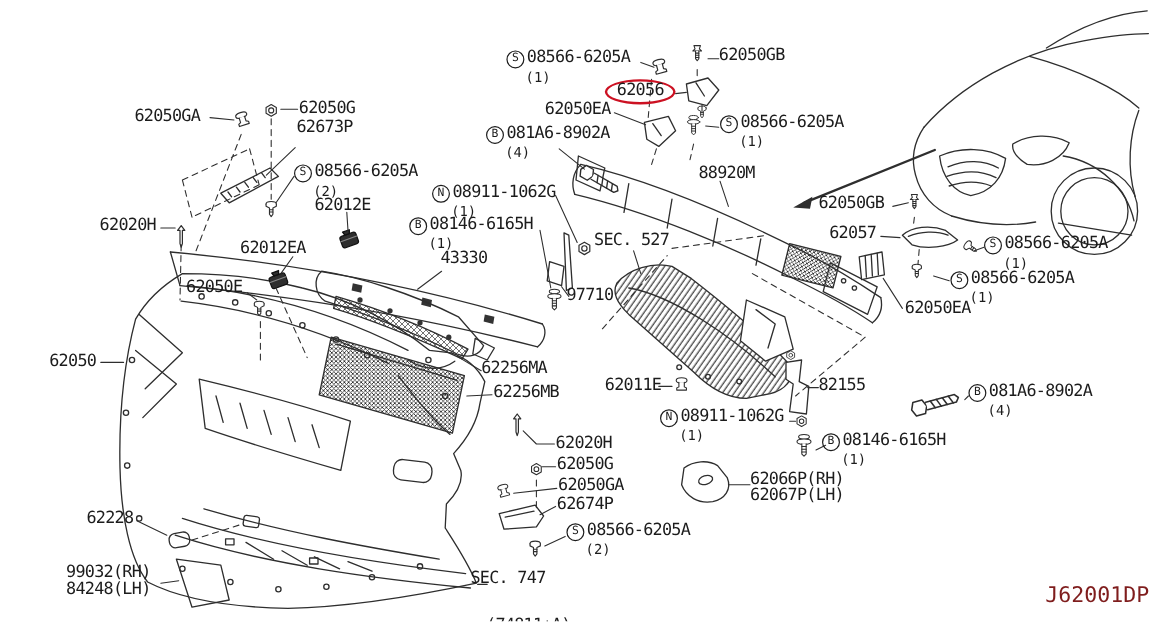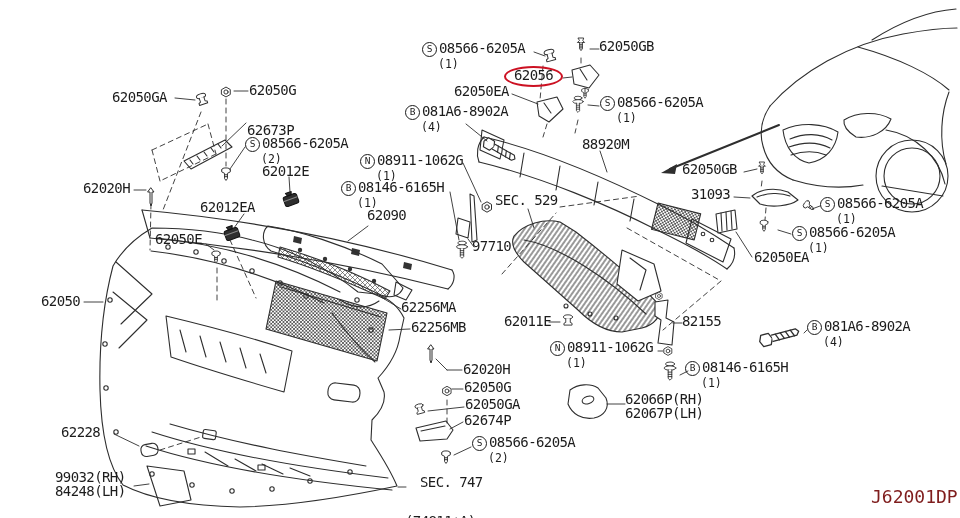--- a/index.html
+++ b/index.html
@@ -283,53 +283,53 @@
 </svg>
 
 <div class="co" style="left:422px;top:42px"><span class="pfx">S</span><span class="num">08566-6205A</span><div class="qty">(1)</div></div>
 <div class="co" style="left:599px;top:40px"><span class="num">62050GB</span></div>
 <div class="co hl" style="left: 504px; top: 66px; border-color: rgb(204, 17, 34);"><span class="num">62056</span></div>
 <div class="co" style="left:454px;top:85px"><span class="num">62050EA</span></div>
 <div class="co" style="left:600px;top:96px"><span class="pfx">S</span><span class="num">08566-6205A</span><div class="qty">(1)</div></div>
 <div class="co" style="left:405px;top:105px"><span class="pfx">B</span><span class="num">081A6-8902A</span><div class="qty">(4)</div></div>
 <div class="co" style="left:112px;top:91px"><span class="num">62050GA</span></div>
 <div class="co" style="left:249px;top:84px"><span class="num">62050G</span></div>
-<div class="co" style="left:247px;top:124px"><span class="num">62673P</span></div>
+<div class="co" style="left:247px;top:100px"><span class="num">62673P</span></div>
 <div class="co" style="left:245px;top:137px"><span class="pfx">S</span><span class="num">08566-6205A</span><div class="qty">(2)</div></div>
 <div class="co" style="left:262px;top:165px"><span class="num">62012E</span></div>
 <div class="co" style="left:83px;top:182px"><span class="num">62020H</span></div>
 <div class="co" style="left:200px;top:201px"><span class="num">62012EA</span></div>
 <div class="co" style="left:155px;top:233px"><span class="num">62050E</span></div>
 <div class="co" style="left:360px;top:154px"><span class="pfx">N</span><span class="num">08911-1062G</span><div class="qty">(1)</div></div>
 <div class="co" style="left:341px;top:181px"><span class="pfx">B</span><span class="num">08146-6165H</span><div class="qty">(1)</div></div>
-<div class="co" style="left:367px;top:209px"><span class="num">62090</span></div>
-<div class="co" style="left:495px;top:194px"><span class="num">SEC. 529</span></div>
+<div class="co" style="left:367px;top:209px"><span class="num">43330</span></div>
+<div class="co" style="left:495px;top:194px"><span class="num">SEC. 527</span></div>
 <div class="co" style="left:472px;top:240px"><span class="num">97710</span></div>
 <div class="co" style="left:582px;top:138px"><span class="num">88920M</span></div>
 <div class="co" style="left:682px;top:163px"><span class="num">62050GB</span></div>
-<div class="co" style="left:691px;top:188px"><span class="num">31093</span></div>
+<div class="co" style="left:691px;top:188px"><span class="num">62057</span></div>
 <div class="co" style="left:820px;top:197px"><span class="pfx">S</span><span class="num">08566-6205A</span><div class="qty">(1)</div></div>
 <div class="co" style="left:792px;top:226px"><span class="pfx">S</span><span class="num">08566-6205A</span><div class="qty">(1)</div></div>
 <div class="co" style="left:754px;top:251px"><span class="num">62050EA</span></div>
 <div class="co" style="left:41px;top:295px"><span class="num">62050</span></div>
 <div class="co" style="left:401px;top:301px"><span class="num">62256MA</span></div>
 <div class="co" style="left:411px;top:321px"><span class="num">62256MB</span></div>
 <div class="co" style="left:504px;top:315px"><span class="num">62011E</span></div>
 <div class="co" style="left:682px;top:315px"><span class="num">82155</span></div>
 <div class="co" style="left:807px;top:320px"><span class="pfx">B</span><span class="num">081A6-8902A</span><div class="qty">(4)</div></div>
 <div class="co" style="left:550px;top:341px"><span class="pfx">N</span><span class="num">08911-1062G</span><div class="qty">(1)</div></div>
 <div class="co" style="left:685px;top:361px"><span class="pfx">B</span><span class="num">08146-6165H</span><div class="qty">(1)</div></div>
 <div class="co" style="left:463px;top:363px"><span class="num">62020H</span></div>
 <div class="co" style="left:464px;top:381px"><span class="num">62050G</span></div>
 <div class="co" style="left:465px;top:398px"><span class="num">62050GA</span></div>
 <div class="co" style="left:464px;top:414px"><span class="num">62674P</span></div>
 <div class="co" style="left:472px;top:436px"><span class="pfx">S</span><span class="num">08566-6205A</span><div class="qty">(2)</div></div>
 <div class="co" style="left:625px;top:393px"><span class="num">62066P(RH)</span></div>
 <div class="co" style="left:625px;top:407px"><span class="num">62067P(LH)</span></div>
-<div class="co" style="left:61px;top:426px"><span class="num">62228</span></div>
+<div class="co" style="left:72px;top:426px"><span class="num">62228</span></div>
 <div class="co" style="left:55px;top:471px"><span class="num">99032(RH)</span></div>
 <div class="co" style="left:55px;top:485px"><span class="num">84248(LH)</span></div>
-<div class="co" style="left:420px;top:476px"><span class="num">SEC. 747</span></div>
+<div class="co" style="left:392px;top:476px"><span class="num">SEC. 747</span></div>
 <div class="co" style="left:405px;top:515px"><span class="num">(74811+A)</span></div>
 
 <div class="co code" style="left:871px;top:490px"><span>J62001DP</span></div>
 
 </div>
 
 </body></html>

